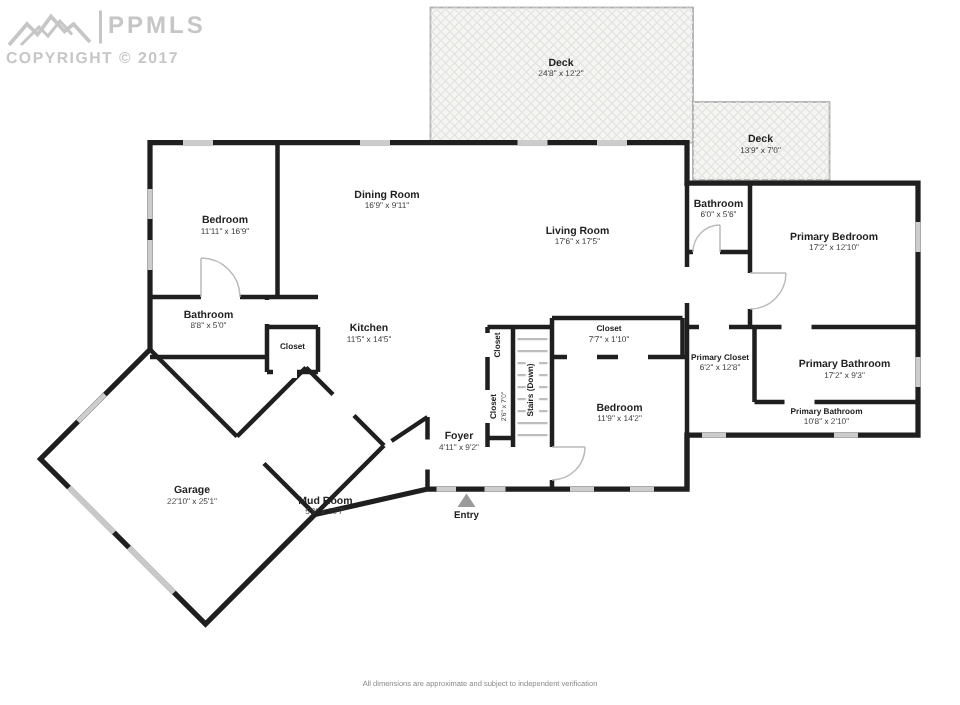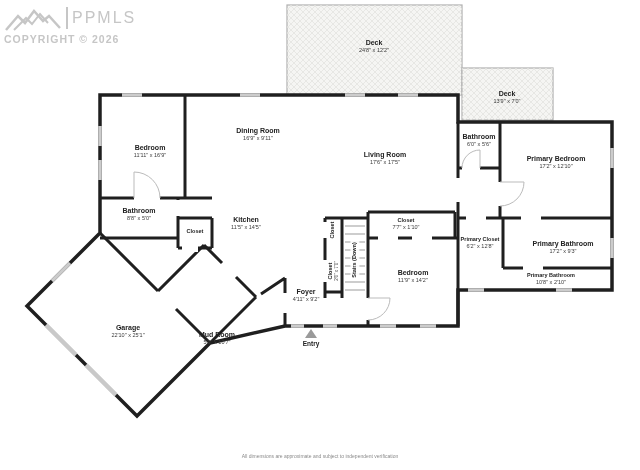--- a/index.html
+++ b/index.html
@@ -18,21 +18,21 @@
   .room-label.rot{transform:translate(-50%,-50%) rotate(-90deg);}
   .room-label.rot .rname{font-size:5.5px;}
   .room-label.rot .rdims{font-size:4.5px;}
   .room-label.bgwhite{background:rgba(255,255,255,0.9);padding:1px 2px;}
   .entry-label{
     position:absolute;transform:translate(-50%,0);
     font-size:6.5px;font-weight:bold;color:#222;
   }
   .watermark{position:absolute;left:4px;top:4px;color:#c6c6c6;}
   .wm-row{display:flex;align-items:center;gap:4px;}
-  .wm-brand{font-size:16px;font-weight:normal;letter-spacing:2px;}
+  .wm-brand{font-size:16px;font-weight:bold;letter-spacing:2px;}
   .wm-bar{width:2px;height:22px;background:#c6c6c6;}
   .wm-copy{font-size:10.5px;font-weight:bold;letter-spacing:1px;margin-top:1px;}
   .disclaimer{
     position:absolute;left:0;right:0;top:453px;text-align:center;
     font-size:5px;color:#8a8a8a;
   }
 </style>
 </head>
 <body>
 
@@ -207,17 +207,17 @@
 
   <div class="watermark">
     <div class="wm-row">
       <svg width="58" height="28" viewBox="0 0 58 28">
         <path d="M2,26 L14,12 L21,19 L30,7 L39,17 L45,12 L56,24" fill="none" stroke="#c6c6c6" stroke-width="2.5"></path>
         <path d="M10,26 L22,14 L28,20 L36,10 L44,19" fill="none" stroke="#c6c6c6" stroke-width="2"></path>
       </svg>
       <div class="wm-bar"></div>
       <span class="wm-brand">PPMLS</span>
     </div>
-    <div class="wm-copy">COPYRIGHT © 2026</div>
+    <div class="wm-copy">COPYRIGHT © 2017</div>
   </div>
 
   <div class="disclaimer">All dimensions are approximate and subject to independent verification</div>
 </div>
 
 </body></html>

